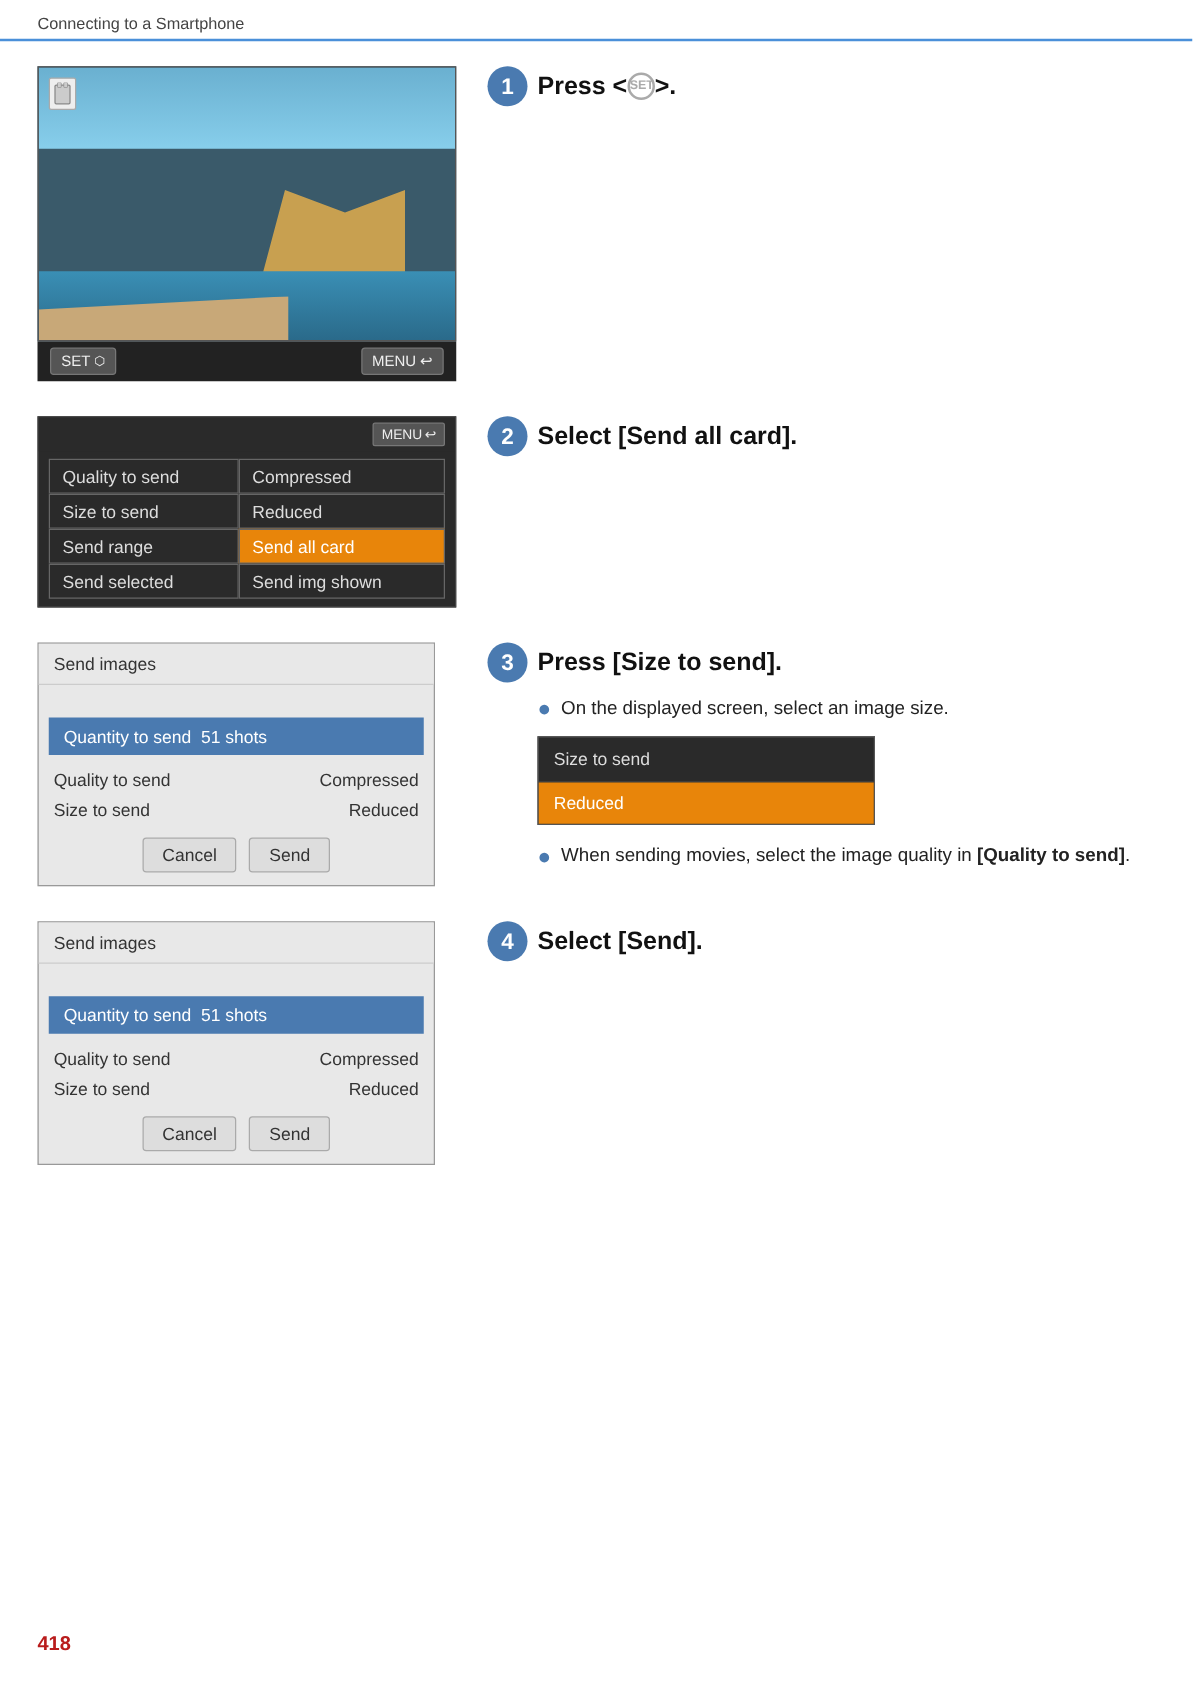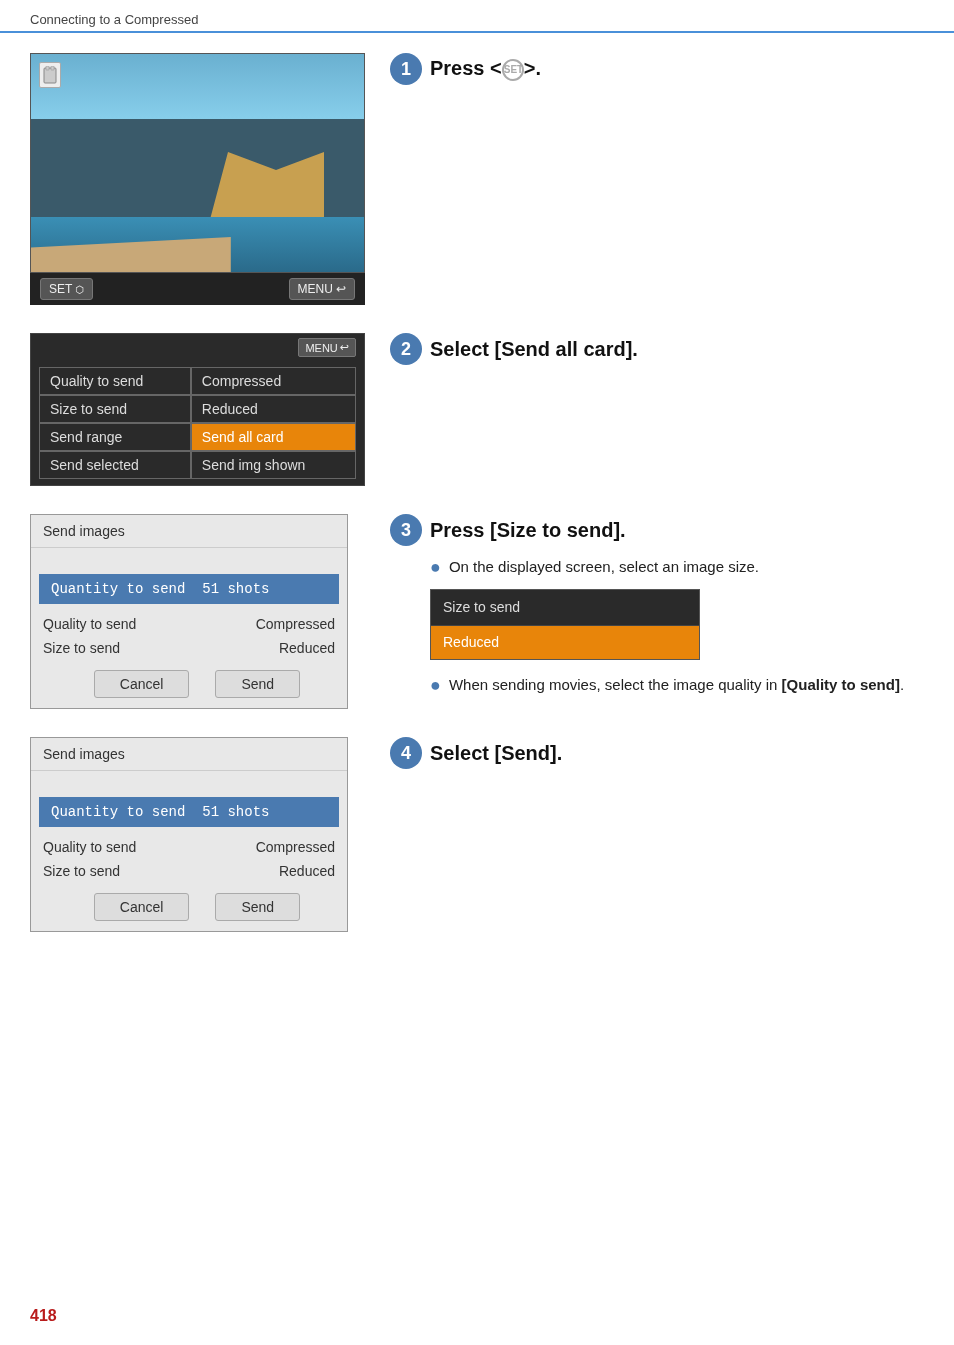--- a/index.html
+++ b/index.html
@@ -192,21 +192,20 @@
       color: #333;
       border-bottom: 1px solid #ccc;
     }
 
     .send-dialog-qty {
       background: #4a7ab0;
       color: #fff;
       padding: 7px 12px;
       font-size: 14px;
       margin: 8px;
-      font-family: Liberation Mono, monospace;
     }
 
     .send-dialog-row {
       display: flex;
       justify-content: space-between;
       padding: 4px 12px;
       font-size: 14px;
       color: #333;
     }
 
@@ -214,25 +213,24 @@
       display: flex;
       justify-content: center;
       gap: 10px;
       padding: 10px 12px;
     }
 
     .dialog-btn {
       background: #ddd;
       border: 1px solid #aaa;
       border-radius: 3px;
-      padding: 5px 25px;
+      padding: 5px 15px;
       font-size: 14px;
       color: #333;
       cursor: pointer;
-      margin-left: 16px;
     }
 
     
     .size-popup {
       background: #2a2a2a;
       width: 270px;
       border: 1px solid #555;
     }
 
     .size-popup-title {
@@ -322,21 +320,21 @@
       font-size: 10px;
       color: #aaa;
       vertical-align: middle;
       font-weight: bold;
     }
   </style>
 </head>
 <body>
 
 <div class="top-bar">
-  <span>Connecting to a Compressed</span>
+  <span>Connecting to a Smartphone</span>
 </div>
 
 <div class="main-content">
 
 
   <div class="step-row">
 
     <div class="left-col">
       <div class="camera-screen">
         <div class="sky"></div>

